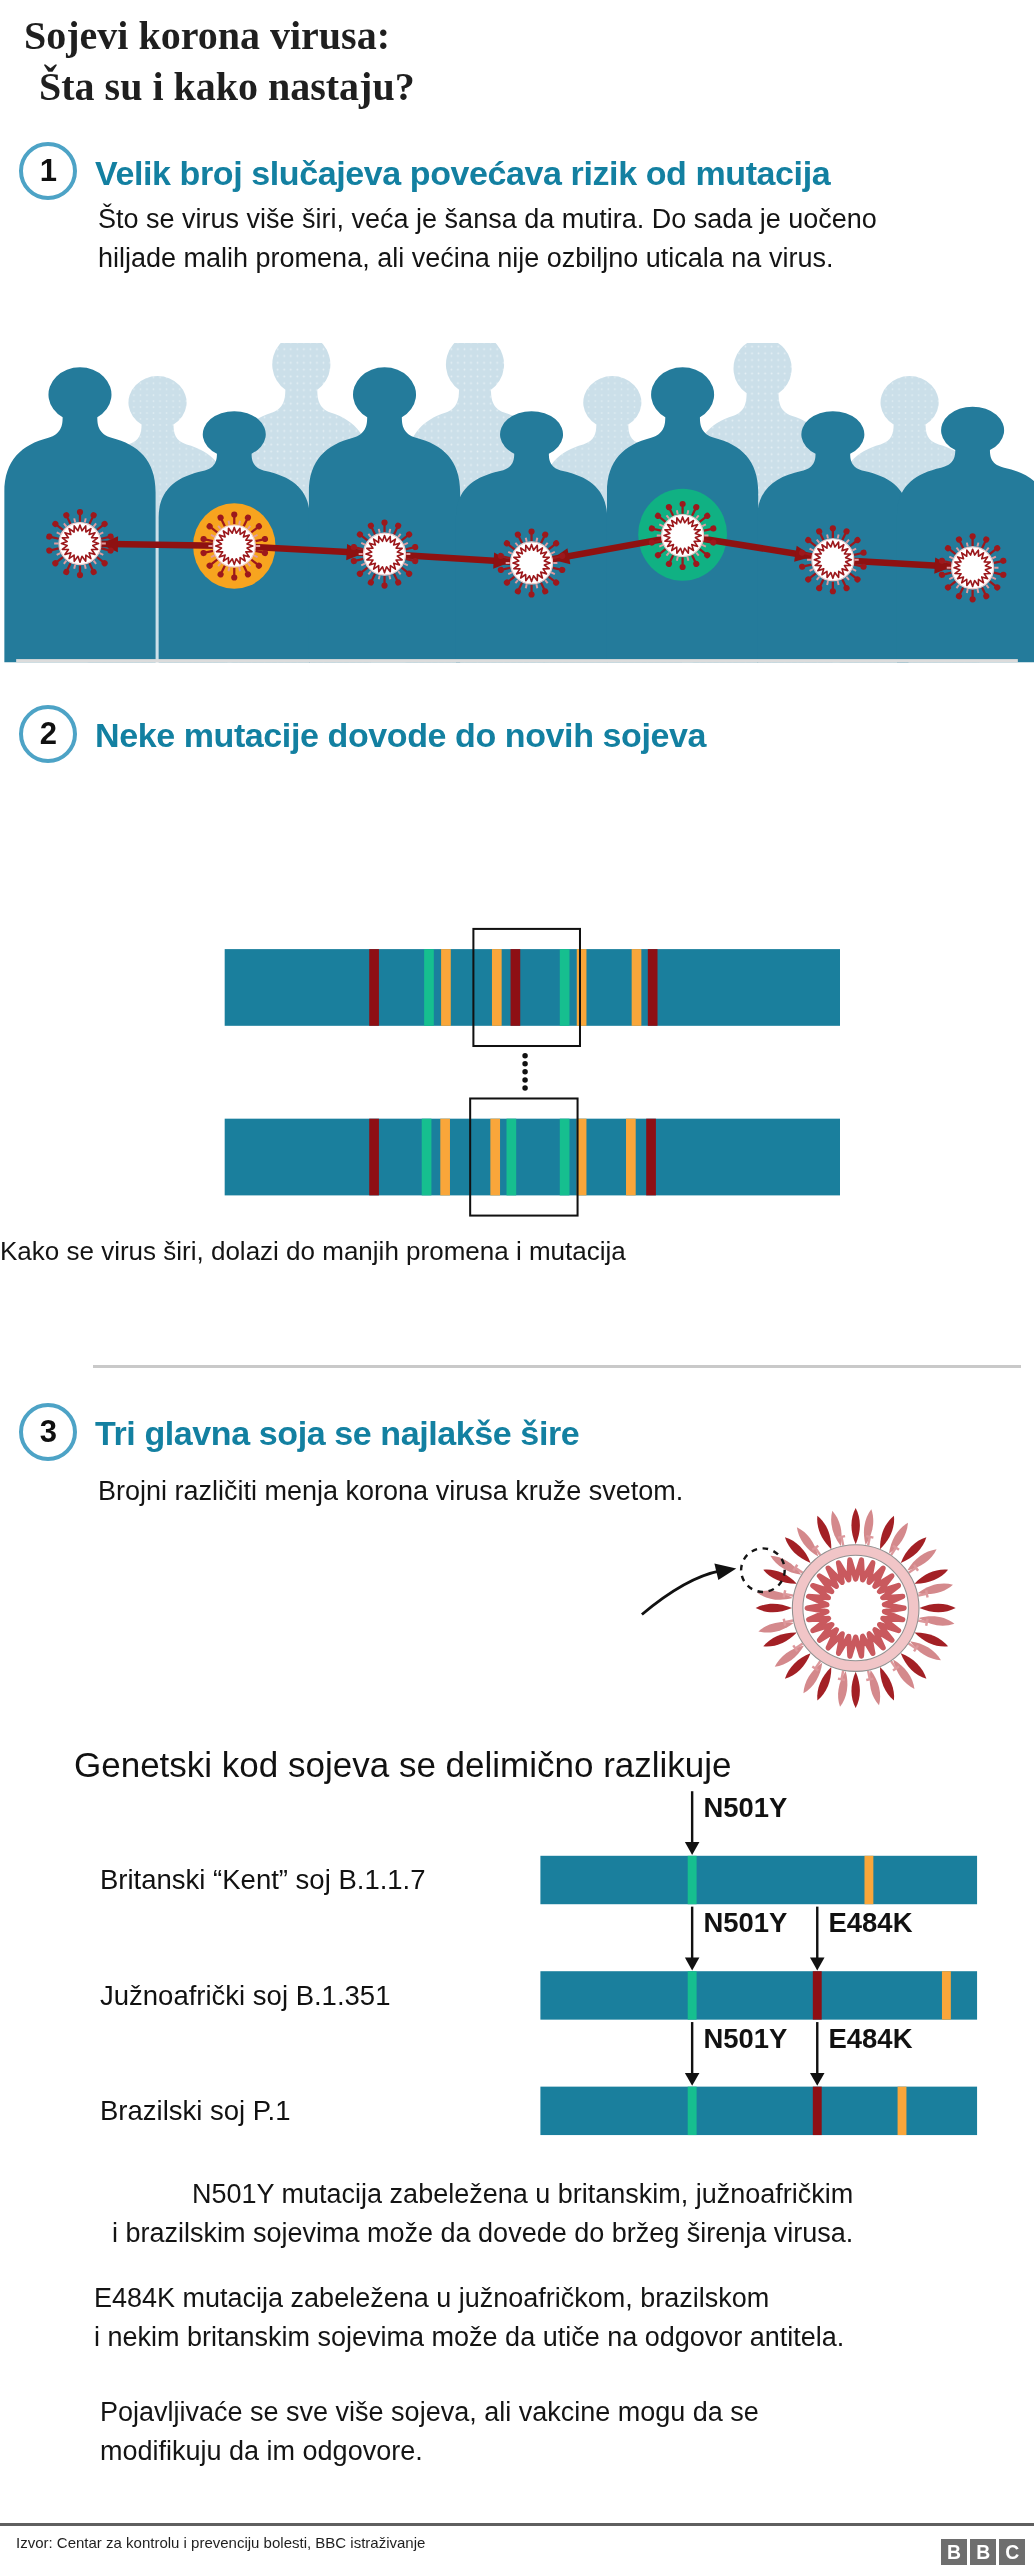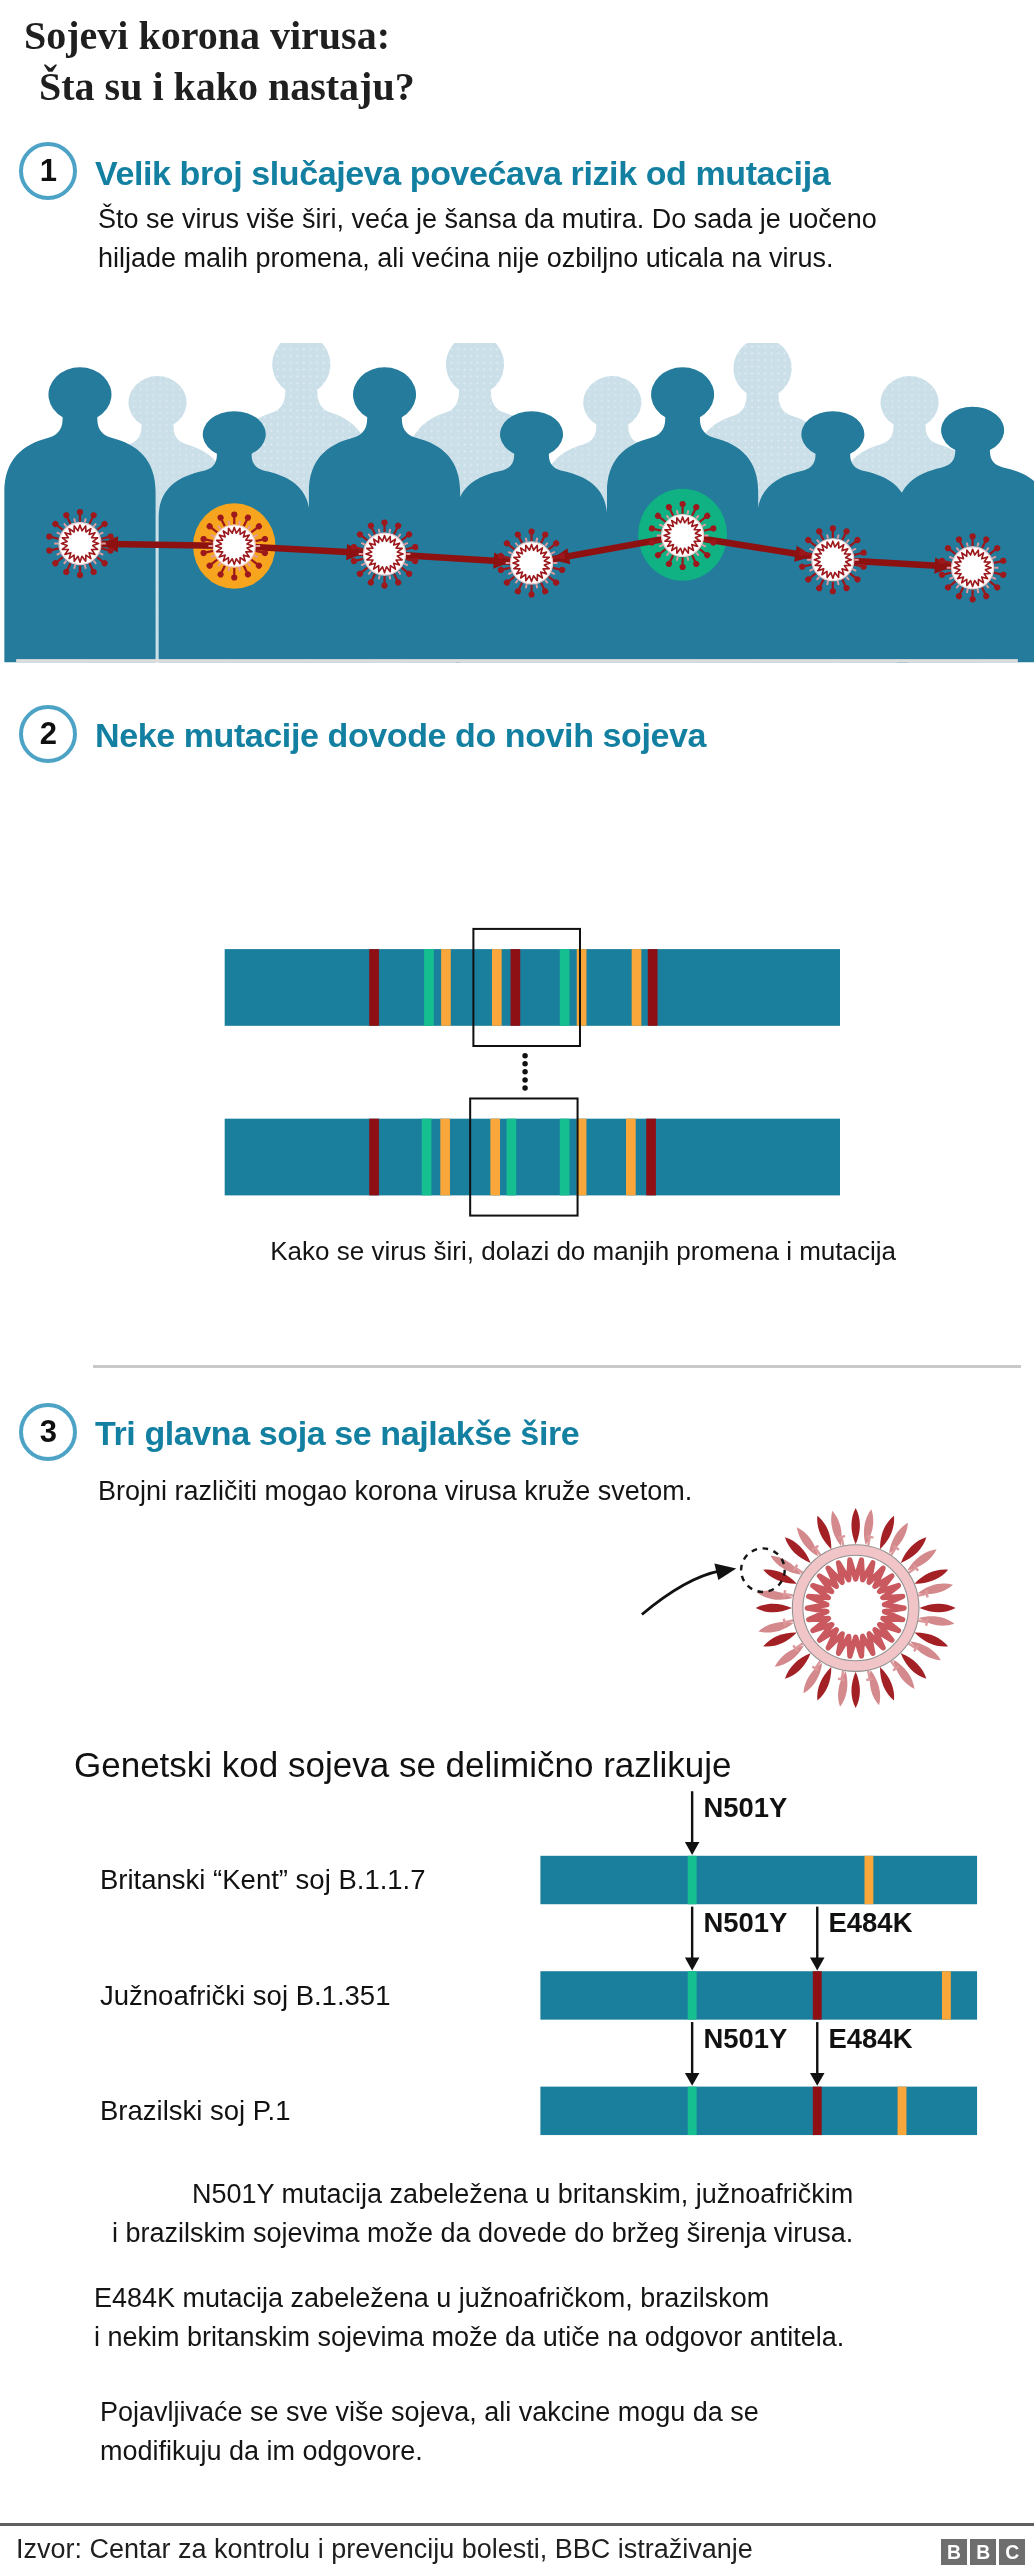--- a/index.html
+++ b/index.html
@@ -4,27 +4,27 @@
 <style>
   html,body{margin:0;padding:0;background:#ffffff;}
   .page{position:relative;width:1034px;height:2576px;background:#ffffff;overflow:hidden;
         font-family:"Liberation Sans",sans-serif;color:#141414;border-radius:16px;}
   .abs{position:absolute;}
   .title-line{font-family:"Liberation Serif",serif;font-weight:700;font-size:40px;color:#1f1f1f;line-height:52px;}
   .badge{width:58px;height:58px;box-sizing:border-box;border:4.8px solid #4da3c6;border-radius:50%;
          display:flex;align-items:center;justify-content:center;font-weight:700;font-size:31px;color:#101010;background:#fff;}
   .h-teal{font-weight:700;font-size:34px;color:#1380a1;letter-spacing:-0.4px;}
   .body-text{font-size:27px;line-height:39px;white-space:pre-line;color:#141414;}
-  .caption{font-size:26px;color:#141414;text-align:right;width:896px;}
+  .caption{font-size:26px;color:#141414;text-align:left;width:896px;}
   .divider{height:3.2px;background:#c9c9c9;}
   .strains-heading{font-size:35px;color:#111111;}
   .strain-label{font-size:27.5px;color:#111111;white-space:nowrap;}
   .para{font-size:27px;line-height:39px;white-space:pre-line;color:#141414;}
   .footer-rule{height:3.2px;background:#5f5f5f;width:1034px;}
-  .source{font-size:27px;color:#1f1f1f;}
+  .source{font-size:15px;color:#1f1f1f;}
   .bbc{display:flex;gap:3.2px;}
   .bbc .sq{width:26px;height:26px;background:#6e6e6e;color:#ffffff;font-weight:700;font-size:19.4px;
            display:flex;align-items:center;justify-content:center;font-family:"Liberation Sans",sans-serif;}
   svg text{font-family:"Liberation Sans",sans-serif;}
 </style>
 </head>
 <body>
 
 <div class="page">
 
@@ -214,21 +214,21 @@
       <circle cx="650" cy="239" r="3.4" fill="#111111"></circle>
     </svg>
   <div class="abs caption" style="left:0;top:1236px;">Kako se virus širi, dolazi do manjih promena i mutacija</div>
 
   <div class="abs divider" style="left:93px;top:1365px;width:928px;"></div>
 
   <div class="abs badge" style="left:19.4px;top:1403px;">
     <span>3</span>
   </div>
   <div class="abs h-teal" style="left:95px;top:1414px;">Tri glavna soja se najlakše šire</div>
-  <div class="abs body-text" style="left:98px;top:1472px;">Brojni različiti mogao korona virusa kruže svetom.</div>
+  <div class="abs body-text" style="left:98px;top:1472px;">Brojni različiti menja korona virusa kruže svetom.</div>
 
   <svg id="virus-svg" class="abs" style="left:549px;top:1479px;" width="452" height="242" viewBox="0 0 560 300">
       <g transform="translate(380,160)">
         <path d="M0,-79 C7,-95 7,-111 0,-124 C-7,-111 -7,-95 0,-79 Z" fill="#d4898c" transform="rotate(9)"></path>
         <path d="M0,-79 C7,-95 7,-111 0,-124 C-7,-111 -7,-95 0,-79 Z" fill="#d4898c" transform="rotate(31.5)"></path>
         <path d="M0,-79 C7,-95 7,-111 0,-124 C-7,-111 -7,-95 0,-79 Z" fill="#d4898c" transform="rotate(54)"></path>
         <path d="M0,-79 C7,-95 7,-111 0,-124 C-7,-111 -7,-95 0,-79 Z" fill="#d4898c" transform="rotate(76.5)"></path>
         <path d="M0,-79 C7,-95 7,-111 0,-124 C-7,-111 -7,-95 0,-79 Z" fill="#d4898c" transform="rotate(99)"></path>
         <path d="M0,-79 C7,-95 7,-111 0,-124 C-7,-111 -7,-95 0,-79 Z" fill="#d4898c" transform="rotate(121.5)"></path>
         <path d="M0,-79 C7,-95 7,-111 0,-124 C-7,-111 -7,-95 0,-79 Z" fill="#d4898c" transform="rotate(144)"></path>

